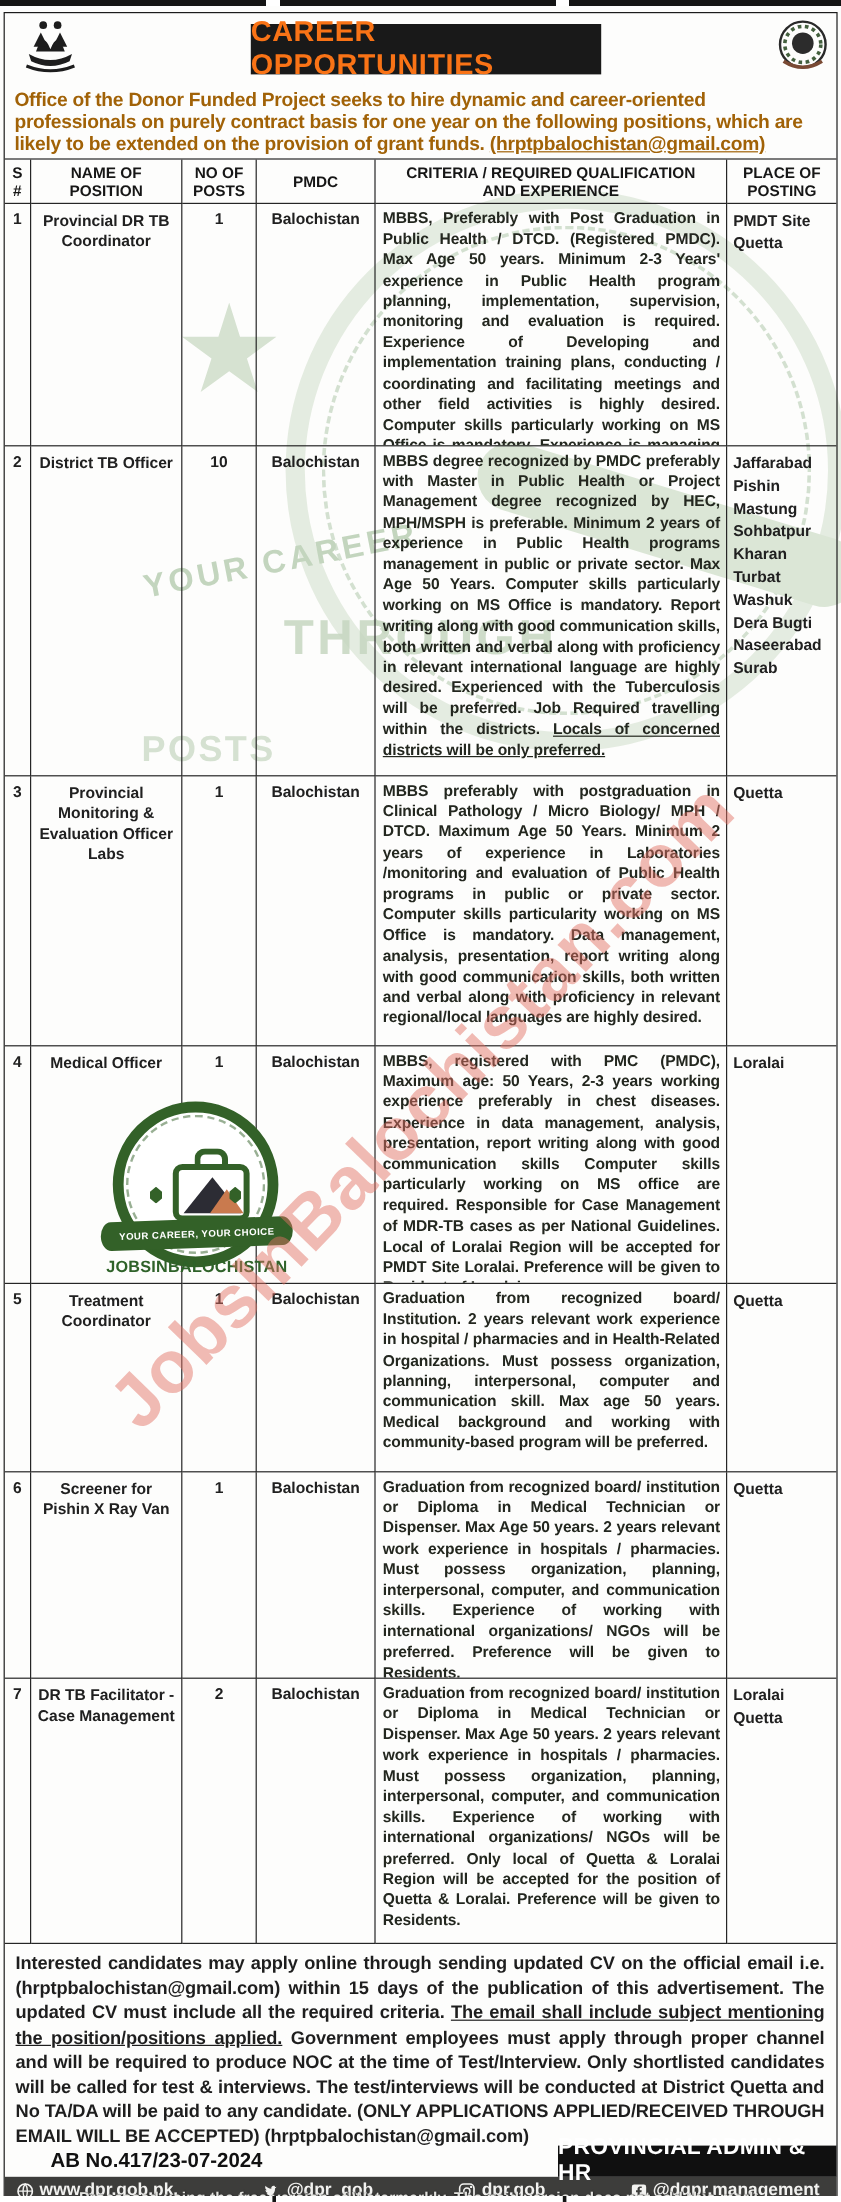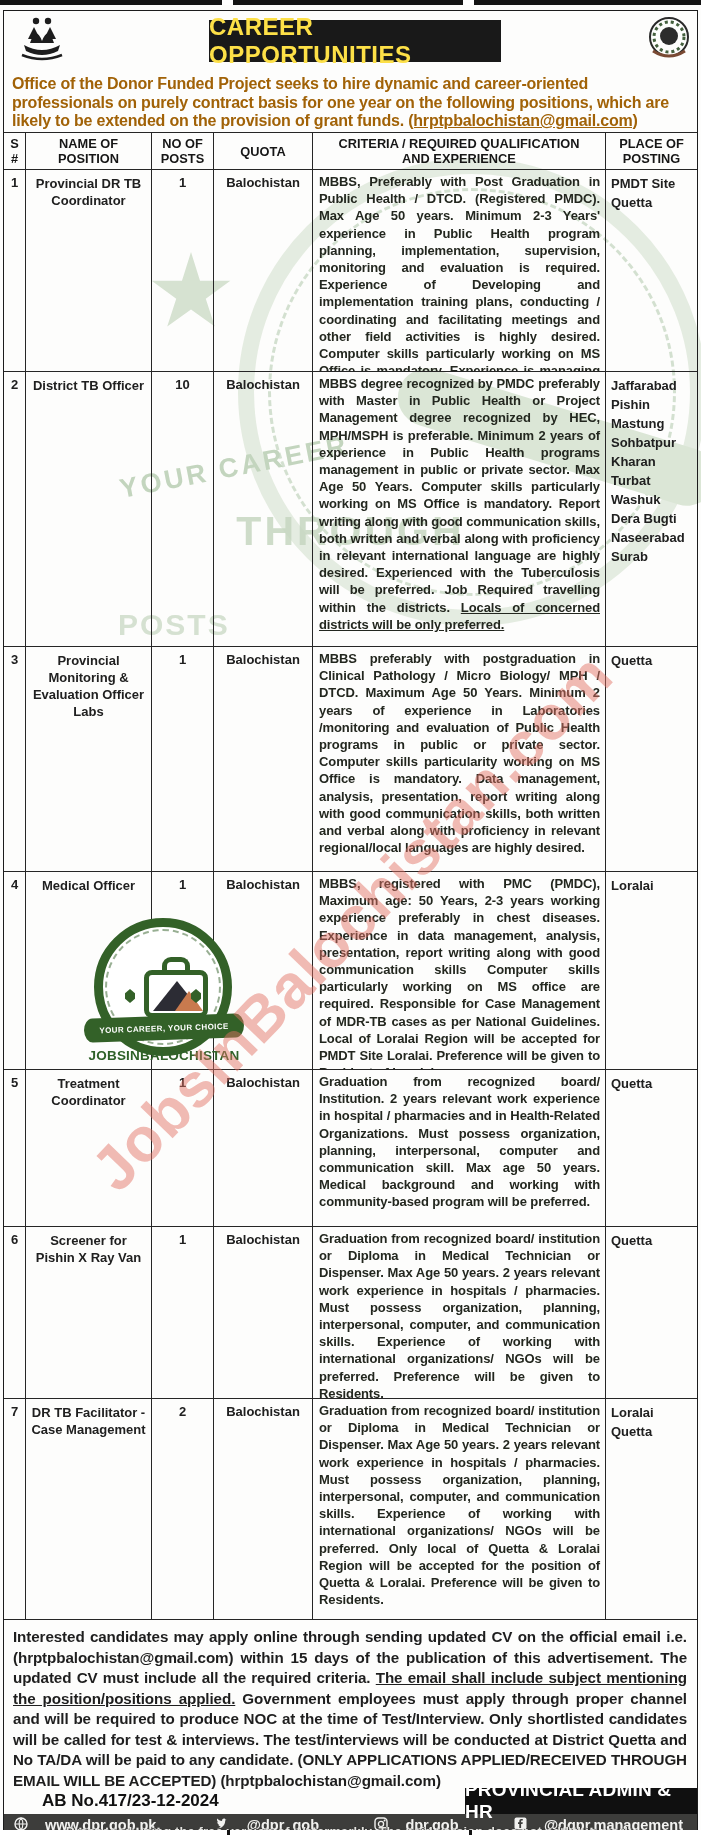--- a/index.html
+++ b/index.html
@@ -18,21 +18,21 @@
   
   .frame{position:absolute;left:3px;top:10px;width:695px;height:1823px;border:1.6px solid #1c1c1c;
          box-sizing:border-box;display:flex;flex-direction:column;background:transparent;}
 
   
   .hdr{position:relative;height:64px;flex:none;z-index:2;}
   .gov-logo{position:absolute;left:12px;top:4px;}
   .org-logo{position:absolute;right:6px;top:4px;}
   .title-box{position:absolute;left:205px;top:9px;width:292px;height:42px;background:#191919;
              display:flex;align-items:center;justify-content:center;}
-  .title-box span{color:#fde047;font-size:24px;font-weight:800;letter-spacing:.5px;}
+  .title-box span{color:#f97316;font-size:24px;font-weight:800;letter-spacing:.5px;}
 
   .intro{flex:none;height:57px;padding:0 6px 0 8px;font-size:16px;line-height:18.5px;
          font-weight:600;color:#a16207;z-index:2;letter-spacing:-0.2px;}
 
   
   .grid{position:relative;flex:none;display:grid;z-index:1;
         grid-template-columns:22px 126px 62px 99px 293px 1fr;
         grid-template-rows:37px 202px 275px 225px 198px 157px 172px minmax(221px,auto);
         border-top:1.4px solid #262626;}
   .cell{border-right:1.4px solid #262626;border-bottom:1.4px solid #262626;box-sizing:border-box;
@@ -52,21 +52,21 @@
         font-weight:700;text-align:justify;color:#1e1e1e;z-index:2;box-sizing:border-box;letter-spacing:-0.1px;}
 
   
   .bottom{flex:none;margin-top:auto;position:relative;z-index:3;}
   .refrow{height:26px;display:flex;align-items:center;}
   .refno{padding-left:38px;font-size:17px;font-weight:800;color:#111;}
   .badge{margin-left:auto;width:232px;height:26px;background:#101010;color:#fff;display:flex;
          align-items:center;justify-content:center;font-size:19px;font-weight:800;letter-spacing:.2px;}
   .socialbar{height:21px;background:#3d3d3b;display:flex;align-items:center;color:#f2f2f0;
              font-size:14.5px;font-weight:700;padding:0 14px 0 10px;justify-content:space-between;}
-  .socialbar .it{display:flex;align-items:flex-start;gap:17px;}
+  .socialbar .it{display:flex;align-items:flex-end;gap:5px;}
   .wm-notice{position:absolute;left:0;right:0;top:16px;text-align:center;z-index:8;
              color:#e3e3df;font-size:13px;font-weight:600;letter-spacing:.1px;
              text-shadow:0 1px 1px #161616,1px 0 1px #2a2a2a;margin-top:20px;}
 
   
   .wm-light{position:absolute;z-index:0;pointer-events:none;}
   .ring1{left:238px;top:158px;width:468px;height:468px;border:16px solid rgba(203,219,198,.5);border-radius:50%;box-sizing:border-box;}
   .ring2{left:268px;top:188px;width:408px;height:408px;border:3px dashed rgba(189,209,184,.65);border-radius:50%;box-sizing:border-box;}
   .star1{left:150px;top:252px;width:82px;height:82px;background:#d6e2d1;
          clip-path:polygon(50% 0%,61% 35%,98% 35%,68% 57%,79% 91%,50% 70%,21% 91%,32% 57%,2% 35%,39% 35%);}
@@ -151,21 +151,21 @@
 
     <div class="intro"><span>Office of the Donor Funded Project seeks to hire dynamic and career-oriented professionals on purely contract basis for one year on the following positions, which are likely to be extended on the provision of grant funds. </span><span class="u b">(hrptpbalochistan@gmail.com)</span></div>
 
     <div class="grid">
       <div class="cell hcell prelines">S
 #</div>
       <div class="cell hcell prelines">NAME OF
 POSITION</div>
       <div class="cell hcell prelines">NO OF
 POSTS</div>
-      <div class="cell hcell prelines">QUOTA</div>
+      <div class="cell hcell prelines">PMDC</div>
       <div class="cell hcell prelines">CRITERIA / REQUIRED QUALIFICATION
 AND EXPERIENCE</div>
       <div class="cell hcell prelines">PLACE OF
 POSTING</div>
 
       <div class="cell c-sno">1</div>
       <div class="cell c-pos">Provincial DR TB Coordinator</div>
       <div class="cell c-posts">1</div>
       <div class="cell c-quota">Balochistan</div>
       <div class="cell c-crit"><span>MBBS, Preferably with Post Graduation in Public Health / DTCD. (Registered PMDC). Max Age 50 years. Minimum 2-3 Years' experience in Public Health program planning, implementation, supervision, monitoring and evaluation is required. Experience of Developing and implementation training plans, conducting / coordinating and facilitating meetings and other field activities is highly desired. Computer skills particularly working on MS Office is mandatory. Experience is managing MDR-TB will be preferred.</span></div>
@@ -221,21 +221,21 @@
       <div class="cell c-quota">Balochistan</div>
       <div class="cell c-crit"><span>Graduation from recognized board/ institution or Diploma in Medical Technician or Dispenser. Max Age 50 years. 2 years relevant work experience in hospitals / pharmacies. Must possess organization, planning, interpersonal, computer, and communication skills. Experience of working with international organizations/ NGOs will be preferred. Only local of Quetta &amp; Loralai Region will be accepted for the position of Quetta &amp; Loralai. Preference will be given to Residents.</span></div>
       <div class="cell c-place prelines">Loralai
 Quetta</div>
     </div>
 
     <div class="foot"><span>Interested candidates may apply online through sending updated CV on the official email i.e. (hrptpbalochistan@gmail.com) within 15 days of the publication of this advertisement. The updated CV must include all the required criteria. </span><span class="u">The email shall include subject mentioning the position/positions applied.</span><span> Government employees must apply through proper channel and will be required to produce NOC at the time of Test/Interview. Only shortlisted candidates will be called for test &amp; interviews. The test/interviews will be conducted at District Quetta and No TA/DA will be paid to any candidate. (ONLY APPLICATIONS APPLIED/RECEIVED THROUGH EMAIL WILL BE ACCEPTED) (hrptpbalochistan@gmail.com)</span></div>
 
     <div class="bottom">
       <div class="refrow">
-        <span class="refno">AB No.417/23-12-2024</span>
+        <span class="refno">AB No.417/23-07-2024</span>
         <span class="badge">PROVINCIAL ADMIN &amp; HR</span>
       </div>
       <div class="wm-notice">Processed using the free version of Watermarkly. The paid version does not add this mark.</div>
       <div class="socialbar">
         <span class="it">
           <span>
             <svg width="14" height="14" viewBox="0 0 14 14">
                 <circle cx="7" cy="7" r="6" fill="none" stroke="#f2f2f0" stroke-width="1.4"></circle>
                 <path d="M1 7h12M7 1c-2.5 3-2.5 9 0 12 2.5-3 2.5-9 0-12z" fill="none" stroke="#f2f2f0" stroke-width="1.1"></path>
               </svg>

